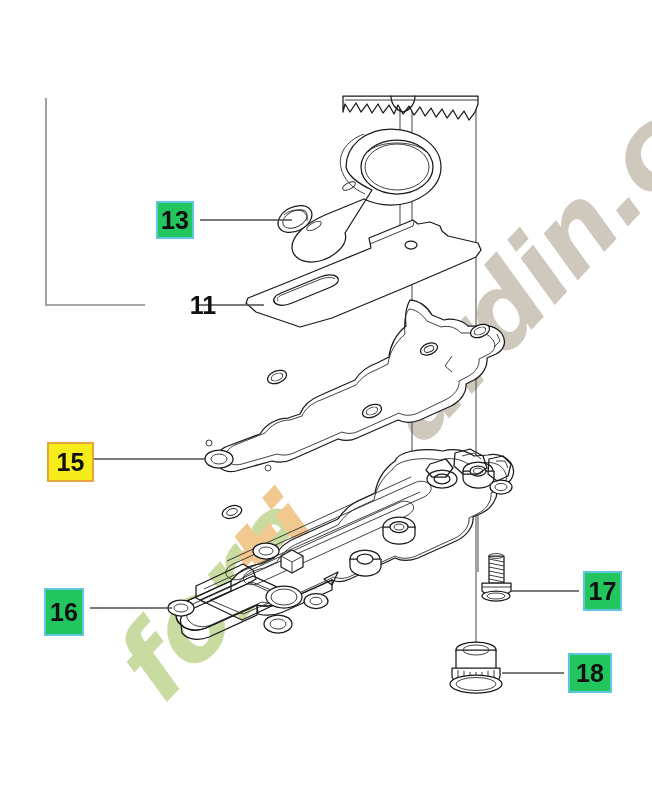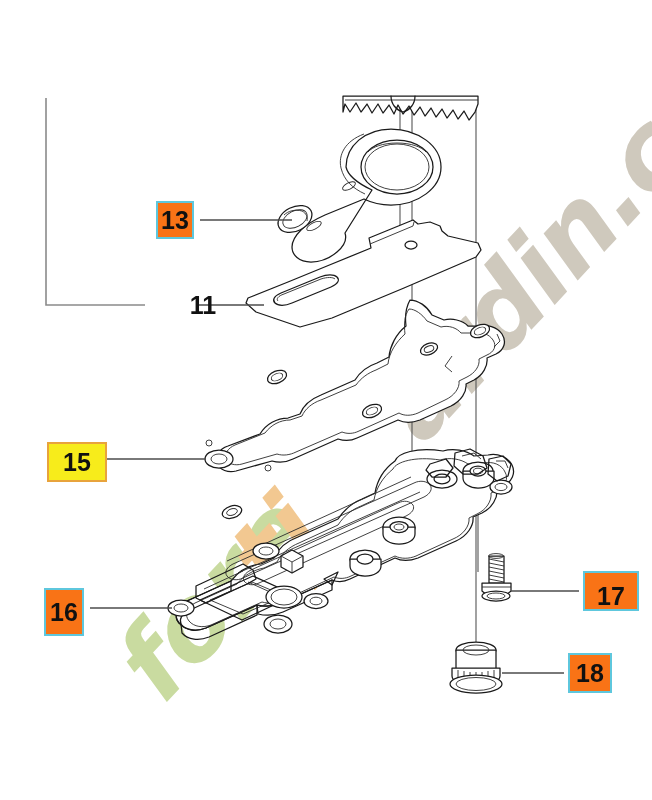--- a/index.html
+++ b/index.html
@@ -70,21 +70,21 @@
     position: absolute;
     box-sizing: border-box;
     display: flex;
     align-items: center;
     justify-content: center;
     font-family: "Liberation Sans", sans-serif;
     font-weight: bold;
     font-size: 25px;
     line-height: 1;
     color: #111111;
-    background: #f97316;
+    background: #22c55e;
   }
   .callout.boxed {
     border: 2px solid #5ec7dd;
   }
   .callout.highlight {
     background: #f7ec1b;
     border: 2px solid #e8a33c;
   }
   .callout.plain {
     border: none;
@@ -478,29 +478,29 @@
   </svg>
 
   <div class="callout boxed" style="left:156px; top:201px; width:38px; height:38px;">
     <span>13</span>
   </div>
 
   <div class="callout plain" style="left:152px; top:286px; width:38px; height:38px;">
     <span>11</span>
   </div>
 
-  <div class="callout highlight" style="left:47px; top:442px; width:60px; height:40px;">
+  <div class="callout highlight" style="left:47px; top:442px; width:47px; height:40px;">
     <span>15</span>
   </div>
 
   <div class="callout boxed" style="left:44px; top:588px; width:40px; height:48px;">
     <span>16</span>
   </div>
 
-  <div class="callout boxed" style="left:583px; top:571px; width:56px; height:40px;align-items:flex-end;">
+  <div class="callout boxed" style="left:583px; top:571px; width:39px; height:40px;">
     <span>17</span>
   </div>
 
   <div class="callout boxed" style="left:568px; top:653px; width:44px; height:40px;">
     <span>18</span>
   </div>
 
 </div>
 
 </body></html>

